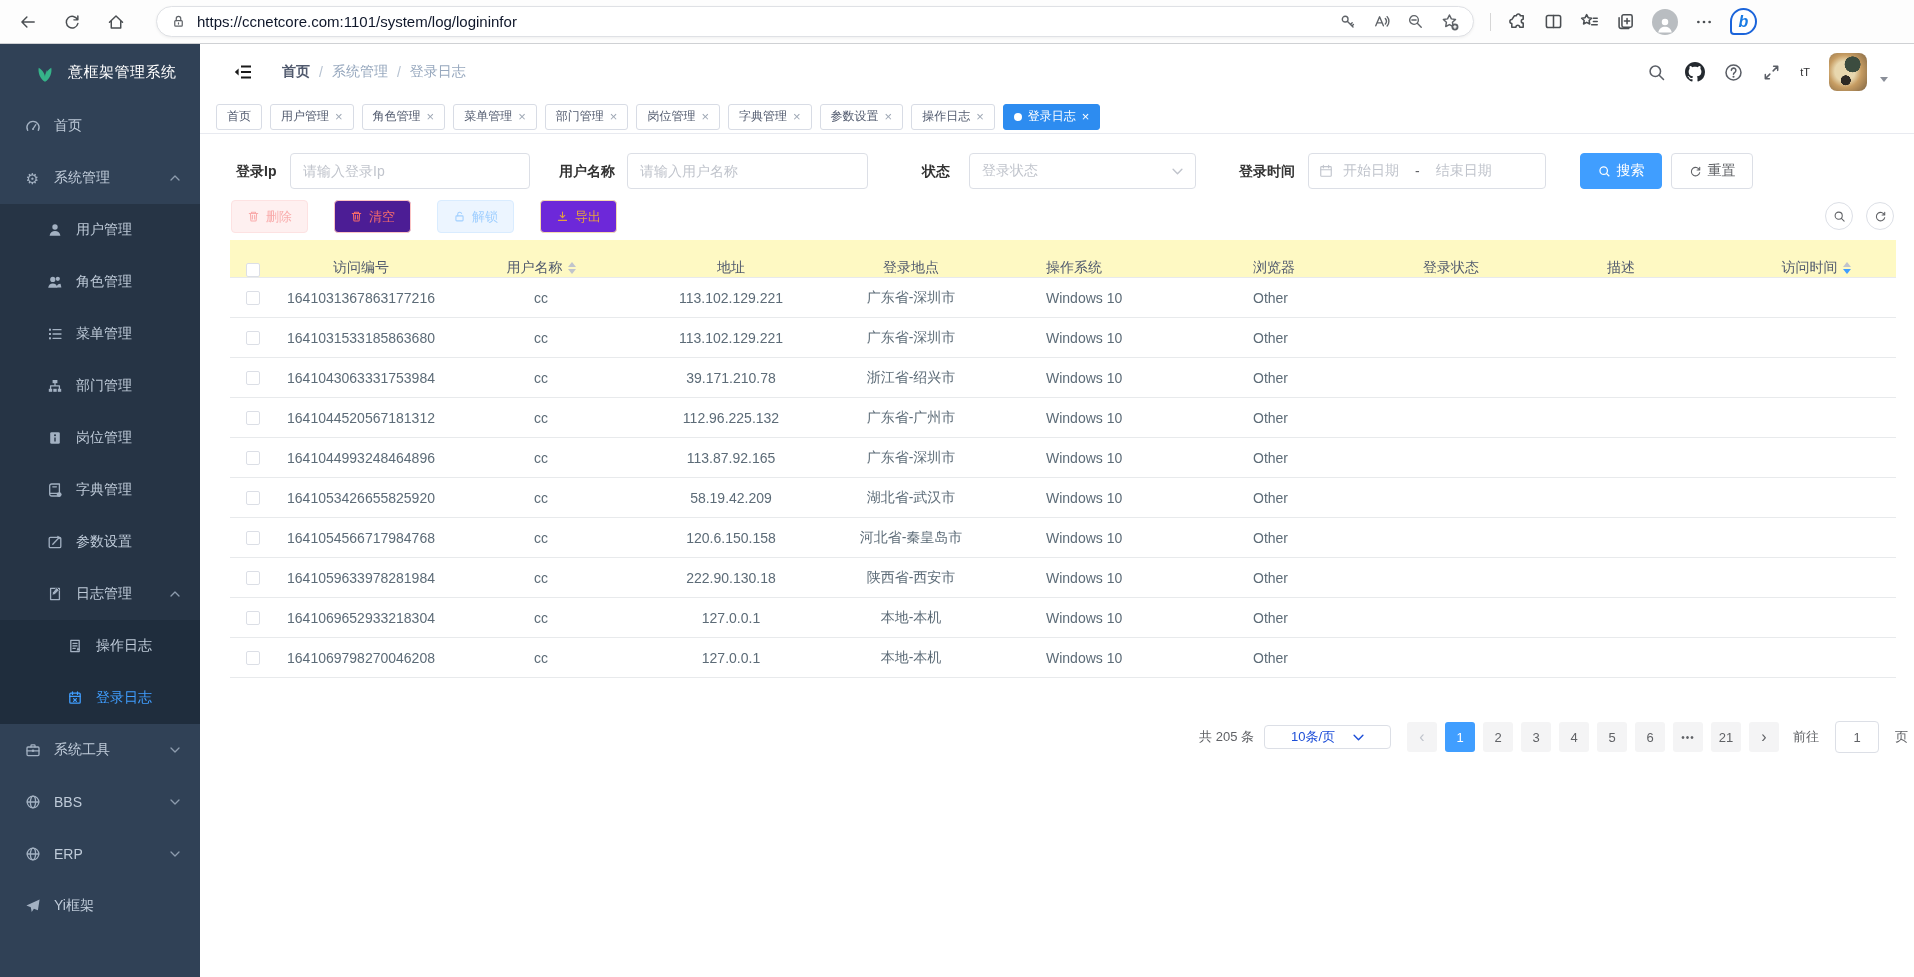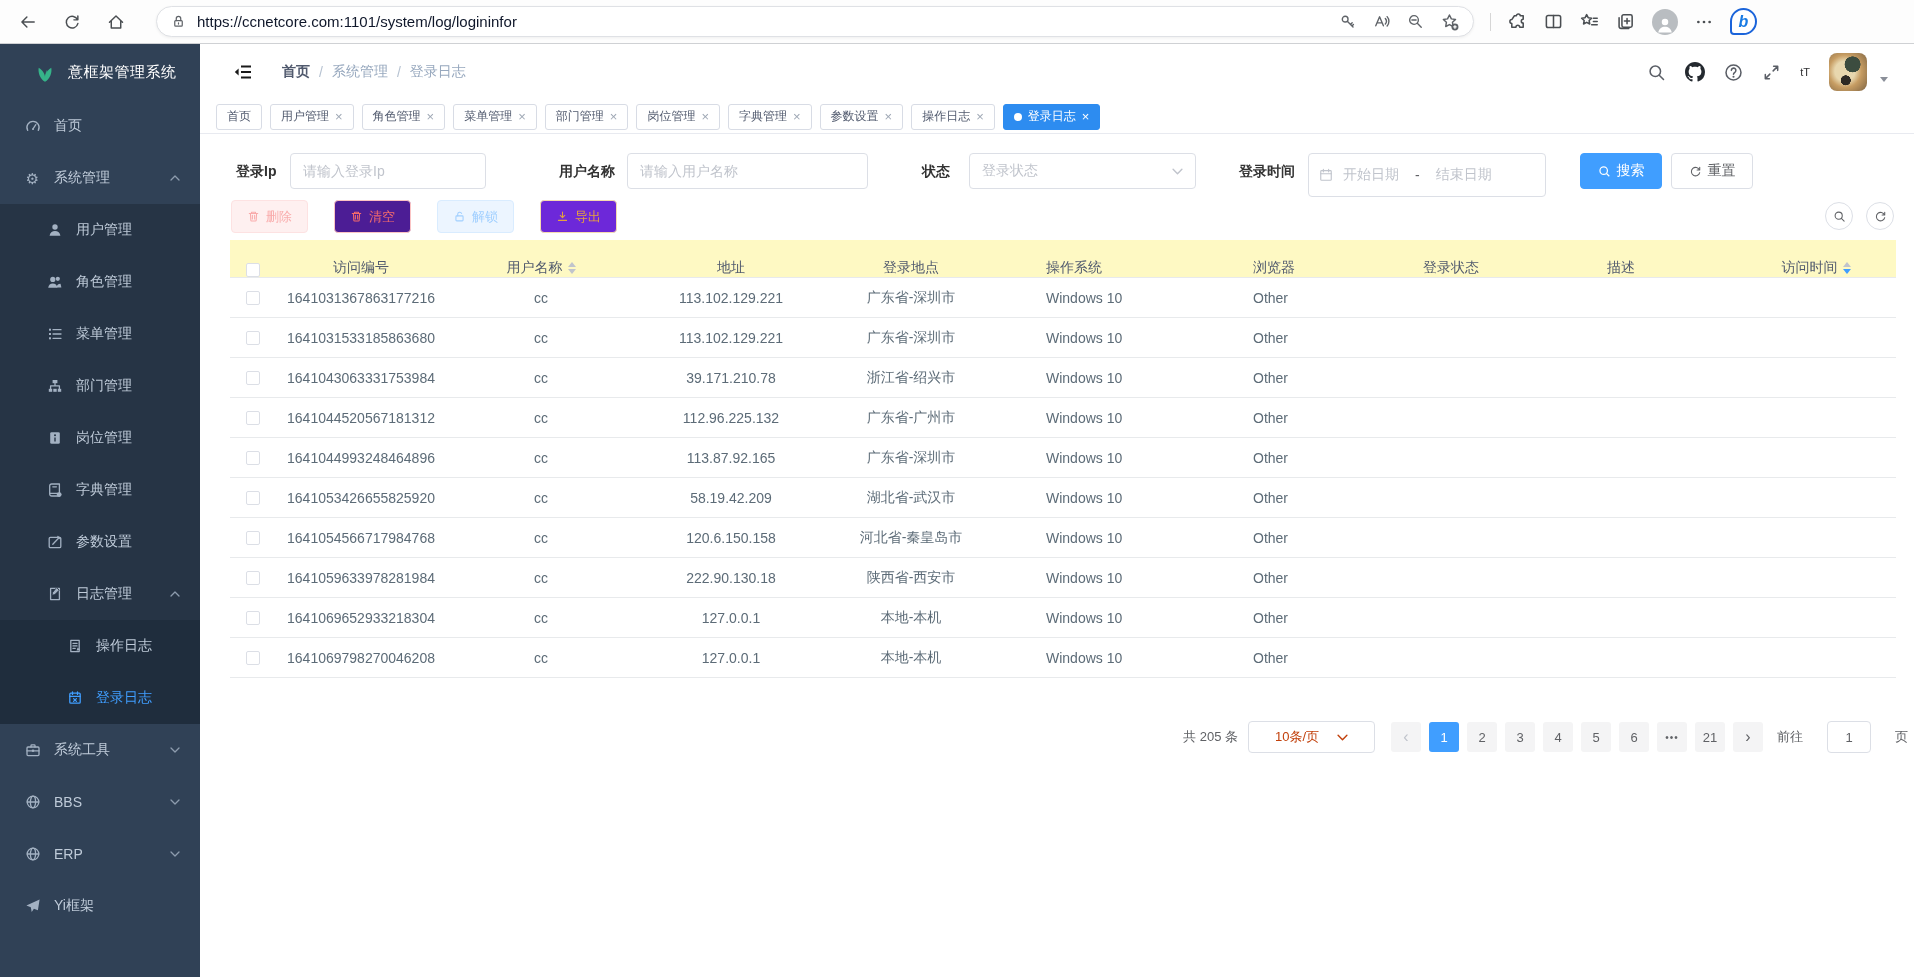--- a/index.html
+++ b/index.html
@@ -59,21 +59,21 @@
   .tab.active .x{color:#fff}
   .dot{width:8px;height:8px;background:#fff;border-radius:50%}
 
   
   .filters{position:relative;height:36px;margin-top:19px}
   .f-label{position:absolute;top:0;height:36px;line-height:36px;color:#333;font-weight:bold;white-space:nowrap}
   .f-input{position:absolute;top:0;height:36px;border:1px solid #dcdfe6;border-radius:4px;font-size:14px;color:#606266;padding:0 12px;outline:none;font-family:inherit;background:#fff}
   .f-input::placeholder{color:#c0c4cc}
   .f-sel{position:absolute;top:0;height:36px;border:1px solid #dcdfe6;border-radius:4px;display:flex;align-items:center;padding:0 12px;color:#c0c4cc;background:#fff;cursor:pointer}
   .f-sel .ph{flex:1}
-  .f-date{position:absolute;top:0;height:44px;border:1px solid #dcdfe6;border-radius:4px;display:flex;align-items:center;padding:0 10px;gap:10px;color:#c0c4cc;background:#fff;cursor:pointer}
+  .f-date{position:absolute;top:0;height:36px;border:1px solid #dcdfe6;border-radius:4px;display:flex;align-items:center;padding:0 10px;gap:10px;color:#c0c4cc;background:#fff;cursor:pointer}
   .btn{position:absolute;top:0;height:36px;border-radius:4px;display:inline-flex;align-items:center;justify-content:center;gap:6px;font-size:14px;cursor:pointer;border:1px solid transparent}
   .btn-primary{background:#409eff;border-color:#409eff;color:#fff}
   .btn-plain{background:#fff;border-color:#dcdfe6;color:#606266}
 
   
   .actions{position:relative;height:33px;margin-top:11px;padding-left:31px;display:flex;gap:26px}
   .abtn{height:33px;padding:0 15px;border-radius:4px;font-size:13px;display:inline-flex;align-items:center;gap:6px;border:1px solid;cursor:pointer;background:#fff}
   .abtn.del{background:#fef0f0;border-color:#fde2e2;color:#f9abab}
   .abtn.clear{background:#4c1d95;border-color:#fbc4c4;color:#f56c6c}
   .abtn.unlock{background:#ecf5ff;border-color:#d9ecff;color:#a0cfff}
@@ -93,25 +93,25 @@
   .cb{width:14px;height:14px;border:1px solid #dcdfe6;border-radius:2px;background:#fff;cursor:pointer}
   .sorts{display:inline-flex;flex-direction:column;margin-left:5px;gap:2px}
   .car{width:0;height:0;border-left:4px solid transparent;border-right:4px solid transparent}
   .car.up{border-bottom:5px solid #c0c4cc}
   .car.down{border-top:5px solid #c0c4cc}
   .car.down.on{border-top-color:#409eff}
 
   
   .pager{margin-top:43px;display:flex;justify-content:flex-end;align-items:center;padding-right:6px;font-size:13px;color:#606266}
   .ptotal{margin-right:10px}
-  .psel{width:127px;height:32px;border:1px solid #dcdfe6;border-radius:4px;display:flex;align-items:center;justify-content:center;gap:18px;color:#c2410c;cursor:pointer;margin-right:12px}
+  .psel{width:127px;height:24px;border:1px solid #dcdfe6;border-radius:4px;display:flex;align-items:center;justify-content:center;gap:18px;color:#1d4ed8;cursor:pointer;margin-right:12px}
   .pbtn{min-width:30px;height:30px;padding:0 4px;background:#f4f4f5;border-radius:3px;display:flex;align-items:center;justify-content:center;color:#606266;margin:0 4px;cursor:pointer}
   .pbtn.on{background:#409eff;color:#fff}
   .pbtn.nav{color:#c0c4cc;font-size:16px}
-  .pgoto{margin-left:10px;display:flex;align-items:center;gap:24px}
+  .pgoto{margin-left:10px;display:flex;align-items:center;gap:16px}
   .pgoto input{width:44px;height:32px;border:1px solid #dcdfe6;border-radius:4px;text-align:center;font-size:13px;color:#606266;outline:none;font-family:inherit}
 </style>
 </head>
 <body>
 
 <div class="chrome">
   <span class="nav-ic">
       <svg width="18" height="18" viewBox="0 0 16 16">
         <path class="st" stroke-width="1.5" d="M13.5 8H2.8M7 3.6L2.6 8L7 12.4"></path>
       </svg>
@@ -484,21 +484,21 @@
       </span>
     <span class="tab active">
         <span class="dot"></span>
         <span>登录日志</span>
         <span class="x">×</span>
       </span>
   </div>
 
   <div class="filters">
     <span class="f-label" style="left:36px">登录Ip</span>
-    <input class="f-input" style="left: 90px; width: 196px;" placeholder="请输入登录Ip">
+    <input class="f-input" style="left: 90px; width: 240px;" placeholder="请输入登录Ip">
     <span class="f-label" style="left:359px">用户名称</span>
     <input class="f-input" style="left: 427px; width: 241px;" placeholder="请输入用户名称">
     <span class="f-label" style="left:722px">状态</span>
     <div class="f-sel" style="left:769px;width:227px">
       <span class="ph">登录状态</span>
       <span>
           <svg width="11" height="7" viewBox="0 0 10 6">
             <path class="st" d="M1 1l4 4 4-4"></path>
           </svg>
         </span>

